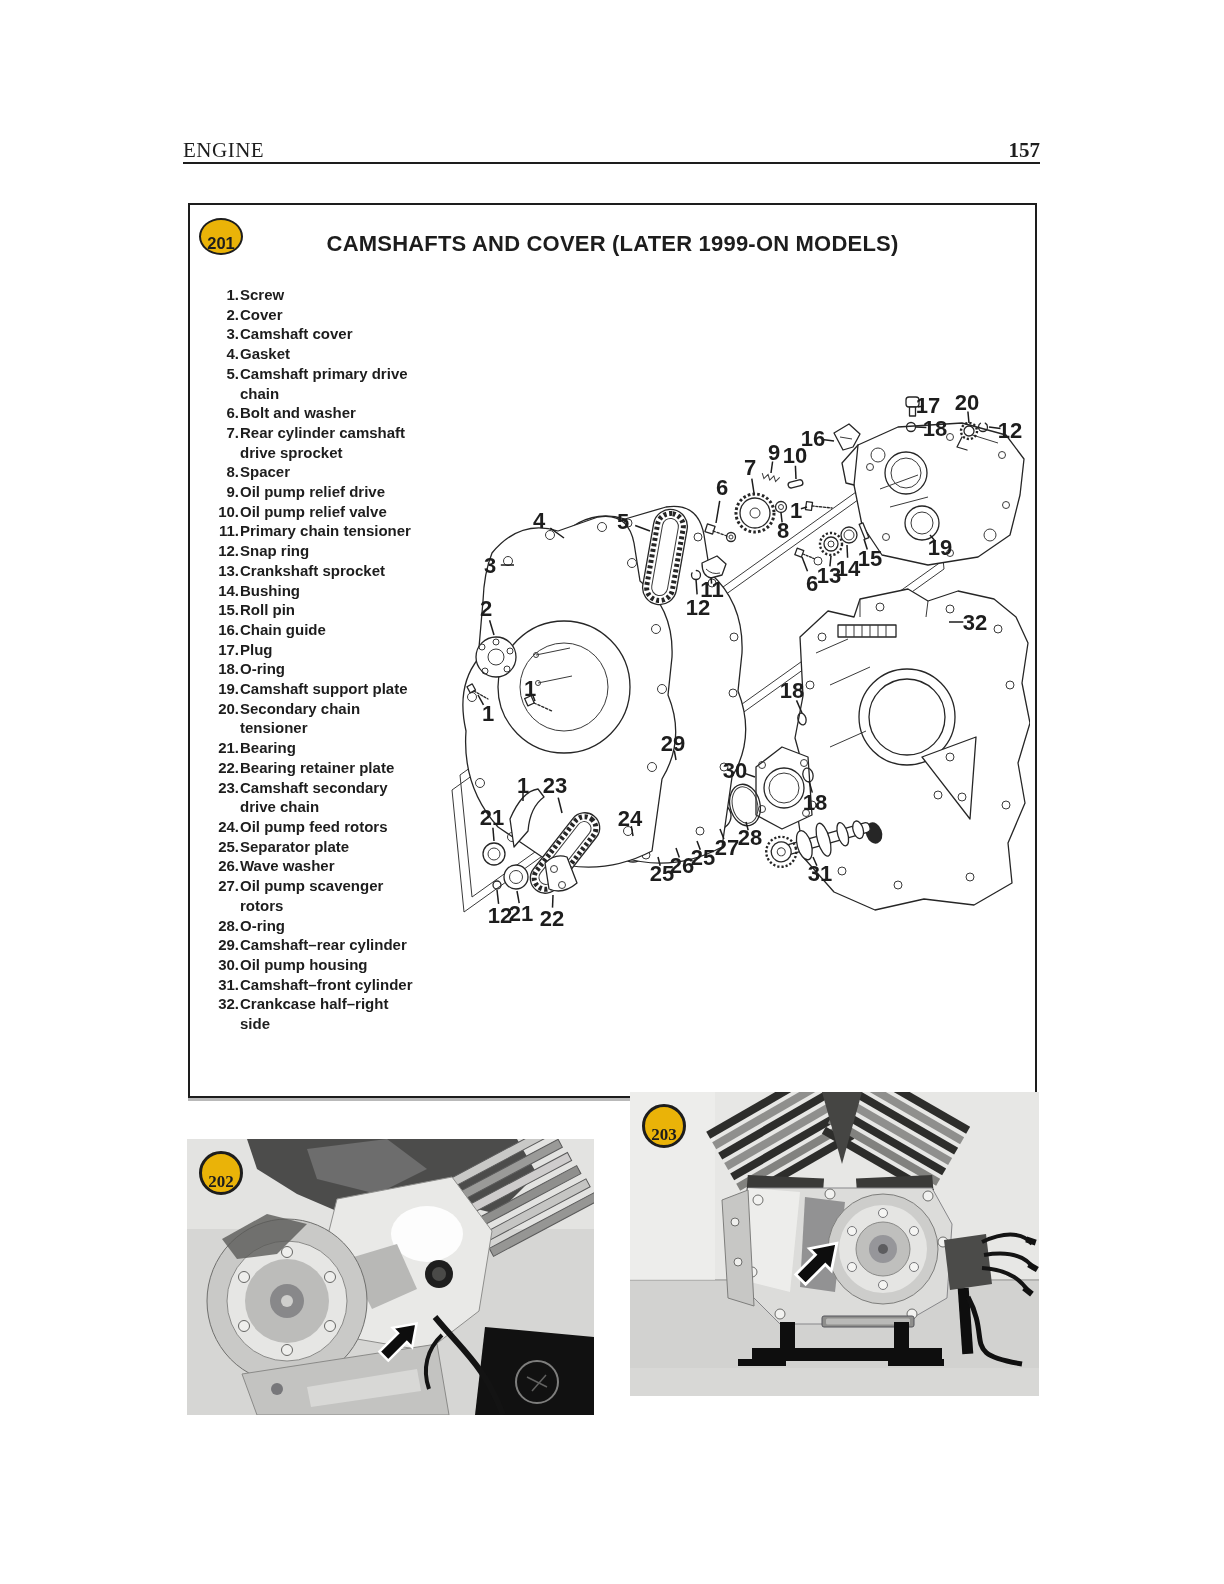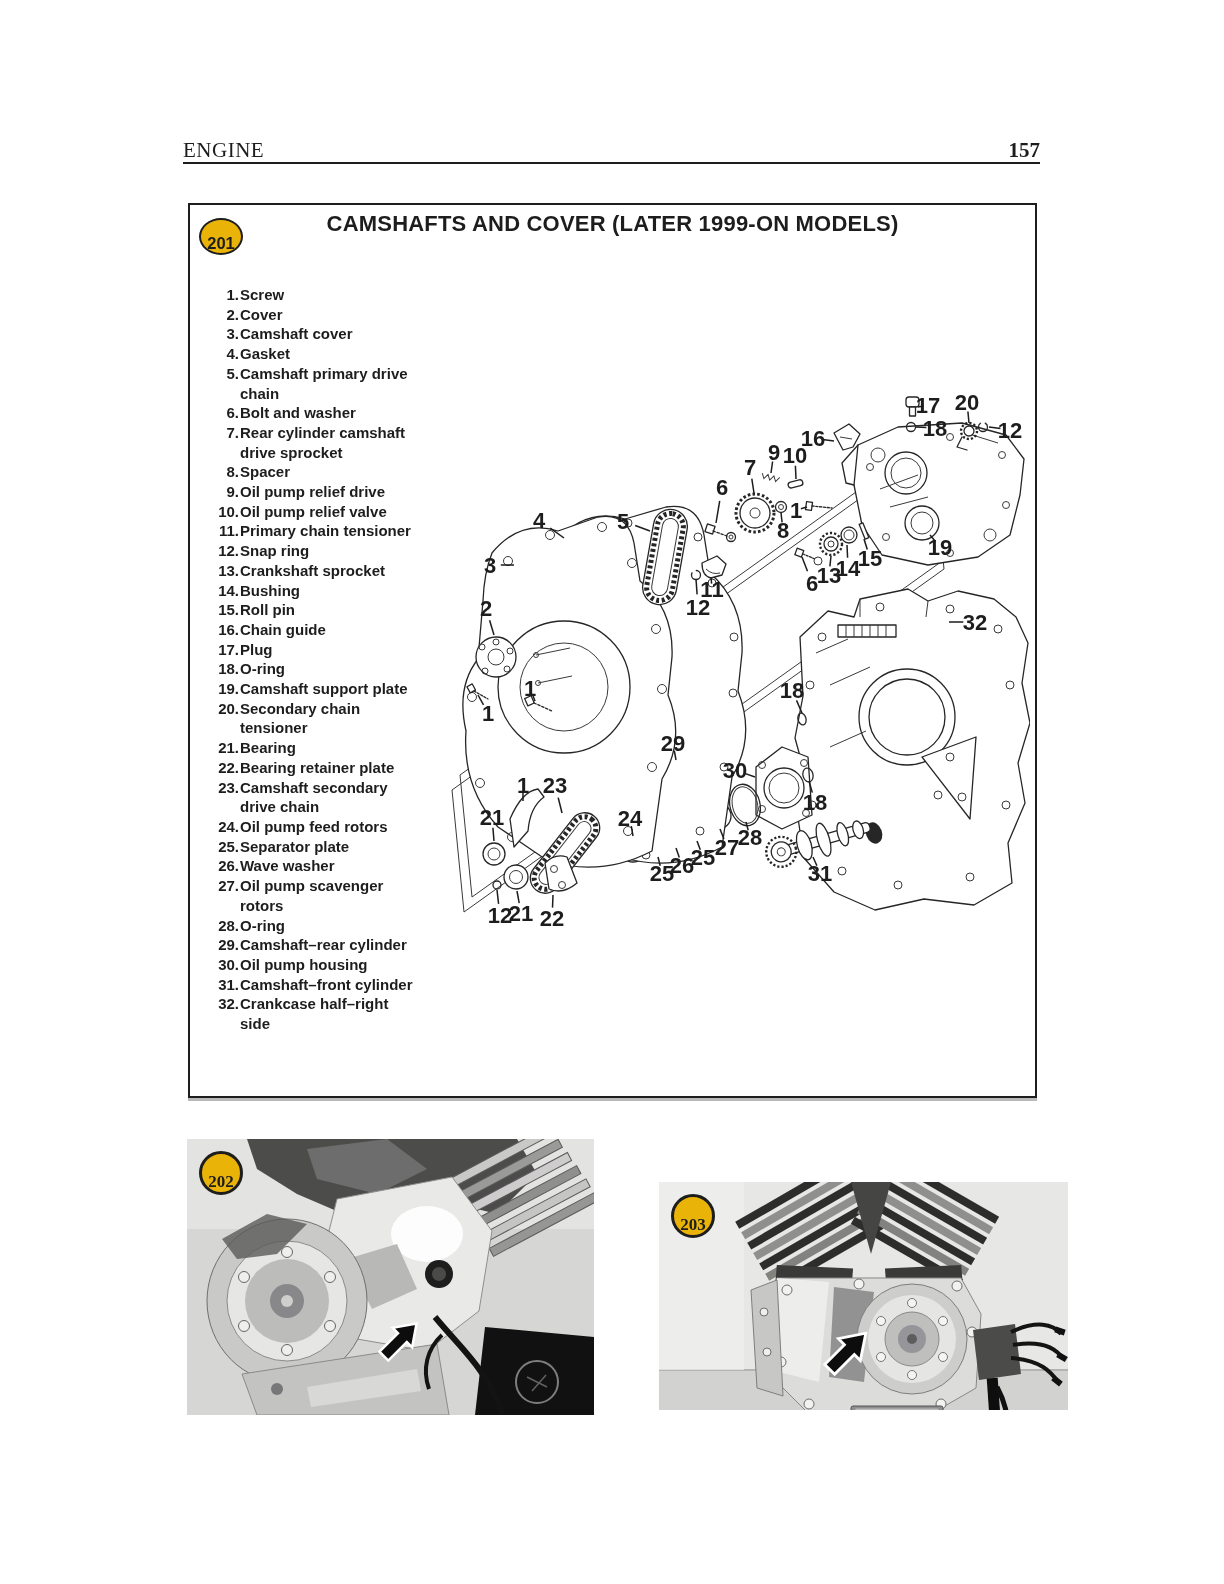--- a/index.html
+++ b/index.html
@@ -8,21 +8,21 @@
 
   
   .hdr-left{position:absolute;left:183px;top:138px;font-family:"Liberation Serif",serif;font-weight:normal;font-size:21px;letter-spacing:.5px;}
   .hdr-right{position:absolute;right:184px;top:138px;font-family:"Liberation Serif",serif;font-weight:bold;font-size:21px;}
   .hdr-rule{position:absolute;left:183px;top:162px;width:857px;height:2.4px;background:#1d1d1d;}
 
   
   .figbox{position:absolute;left:188px;top:203px;width:845px;height:891px;border:2px solid #1d1d1d;background:#fff;box-shadow:0 3px 0 #b9b9b9;}
   .badge{position:absolute;background:#eab308;border:2.6px solid #1d1d1d;border-radius:50%;display:flex;align-items:flex-end;justify-content:center;font-weight:bold;}
   .badge-201{left:9px;top:13px;width:40px;height:33px;font-size:16.5px;}
-  .figtitle{position:absolute;left:0;right:0;top:6px;text-align:center;font-weight:bold;font-size:22px;letter-spacing:.2px;}
+  .figtitle{position:absolute;left:0;right:0;top:26px;text-align:center;font-weight:bold;font-size:22px;letter-spacing:.2px;}
 
   
   .plist{position:absolute;left:5px;top:80px;width:240px;}
   .plist-row{display:flex;align-items:flex-start;font-weight:bold;font-size:15px;line-height:19.7px;}
   .pnum{width:44px;text-align:right;flex:0 0 44px;}
   .plbl{margin-left:1px;width:185px;white-space:pre-line;}
 
   
   .diagram{position:absolute;left:260px;top:180px;width:580px;height:552px;}
   .diagram *{vector-effect:none;}
@@ -31,21 +31,21 @@
   .part{fill:#ffffff;stroke:#262626;stroke-width:1.3;stroke-linejoin:round;}
   .teeth{fill:none;stroke:#262626;stroke-width:3;stroke-dasharray:2.6 2.2;}
   .teeth-sm{fill:none;stroke:#262626;stroke-width:2.4;stroke-dasharray:2.2 2;}
   .chainlinks{fill:none;stroke:#262626;stroke-width:5;stroke-dasharray:3 2.6;}
   .callout{font-family:"Liberation Sans",sans-serif;font-weight:bold;font-size:22px;fill:#1d1d1d;text-anchor:middle;}
   .leader{stroke:#1d1d1d;stroke-width:1.5;}
 
   
   .photo{position:absolute;overflow:hidden;background:#d8d8d6;}
   .photoL{left:187px;top:1139px;width:407px;height:276px;}
-  .photoR{left:630px;top:1182px;width:409px;height:228px;margin-left:29px;}
+  .photoR{left:630px;top:1092px;width:409px;height:304px;}
   .photo svg{position:absolute;left:0;top:0;}
   .badge-photo{left:12px;top:12px;width:38px;height:38px;font-size:17px;border-width:3px;font-family:Liberation Serif, serif;}
 </style>
 </head>
 <body style="color: rgb(29, 29, 29);">
 
 <div class="page">
 
   <div class="hdr-left">ENGINE</div>
   <div class="hdr-right">157</div>

